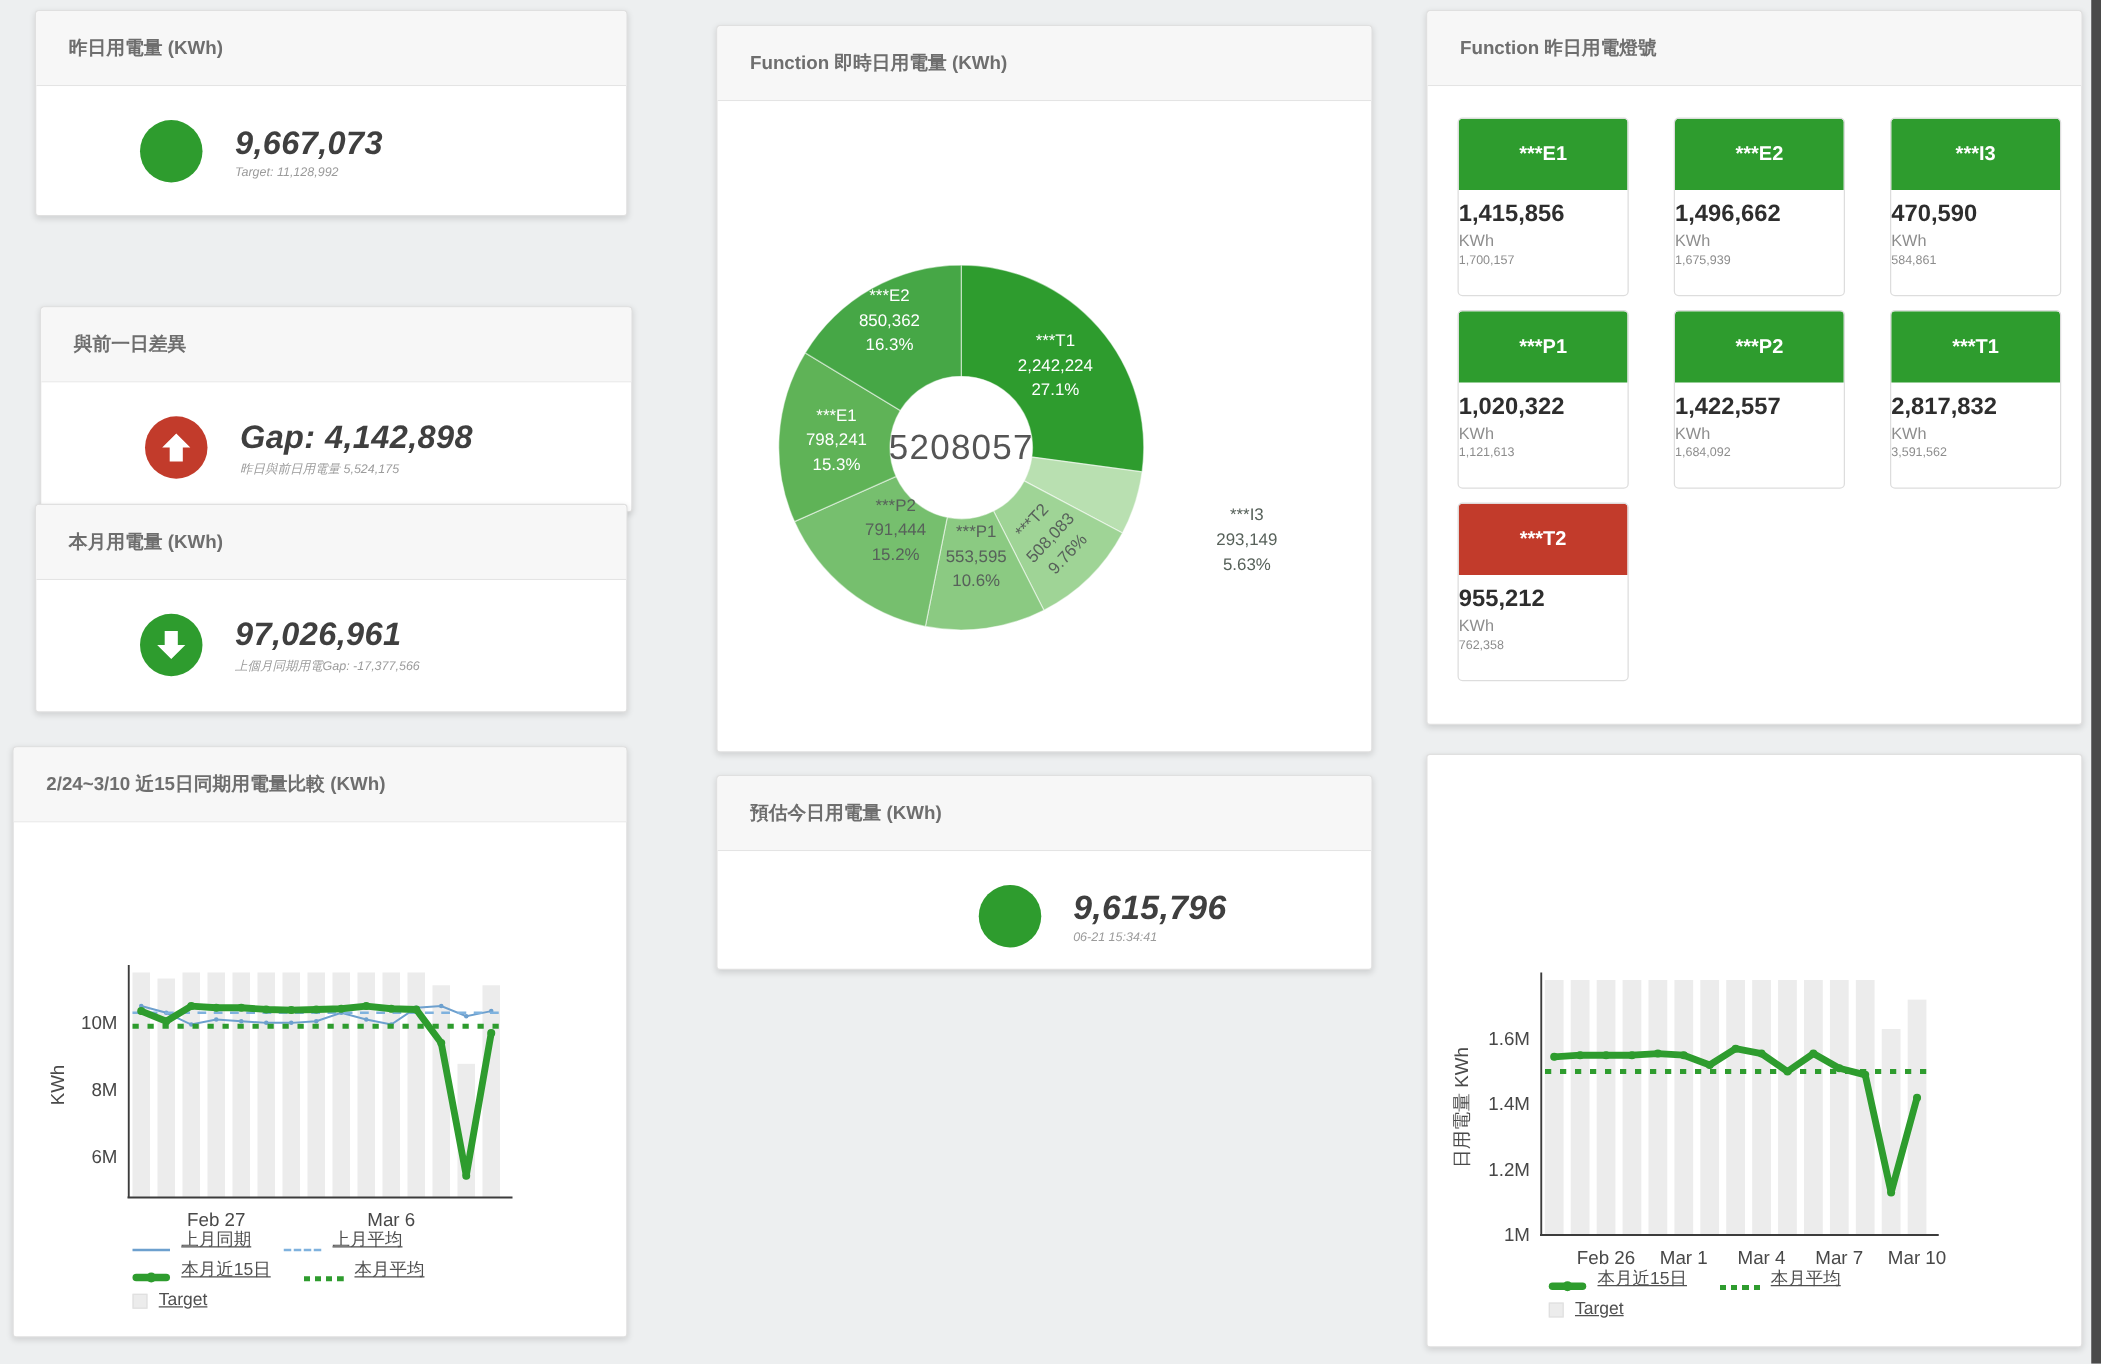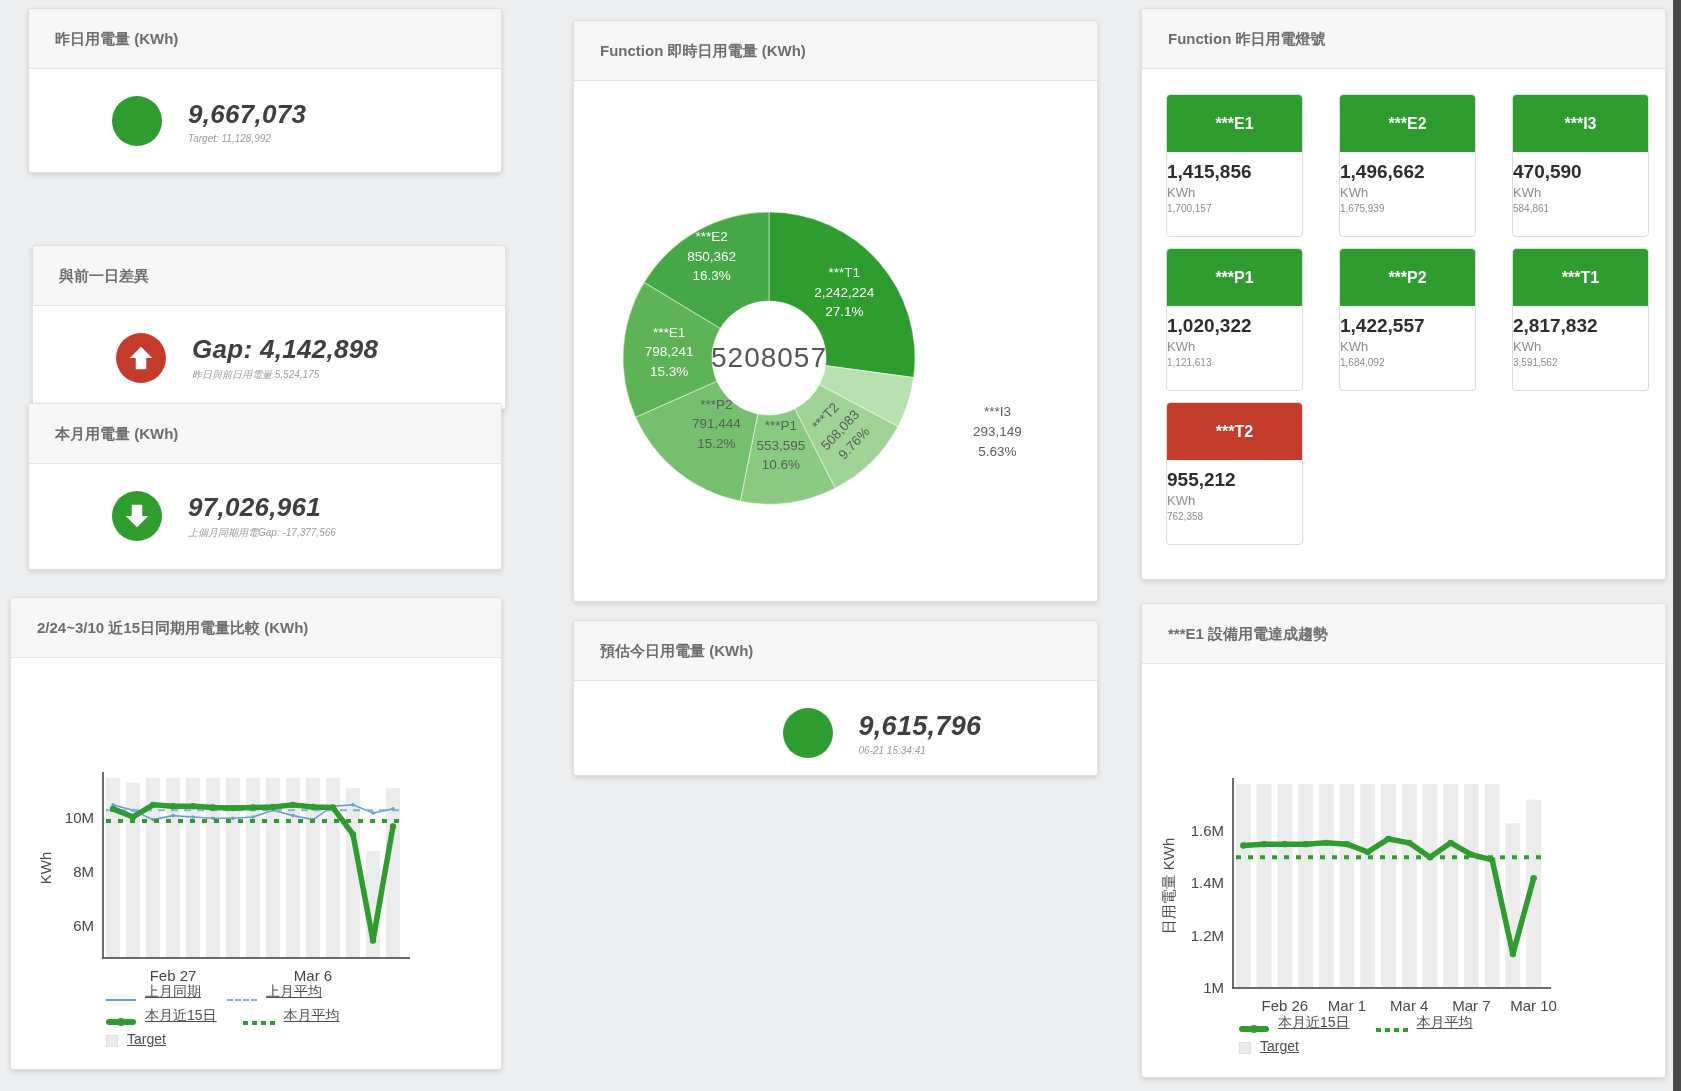--- a/index.html
+++ b/index.html
@@ -338,21 +338,20 @@
       <div class="tile-body">
         <div class="tile-value">955,212</div>
         <div class="tile-unit">KWh</div>
         <div class="tile-target">762,358</div>
       </div>
     </div>
   </div>
 </div>
 
 <div class="panel" id="card-trend">
-  <div class="panel-header">***E1 設備用電達成趨勢</div>
   <svg class="chart-svg" id="trend-chart" width="525" height="415">
       <rect x="93.86666666666667" y="120" width="15" height="204" fill="#ececec"></rect>
       <rect x="114.6" y="120" width="15" height="204" fill="#ececec"></rect>
       <rect x="135.33333333333334" y="120" width="15" height="204" fill="#ececec"></rect>
       <rect x="156.06666666666666" y="120" width="15" height="204" fill="#ececec"></rect>
       <rect x="176.8" y="120" width="15" height="204" fill="#ececec"></rect>
       <rect x="197.53333333333336" y="120" width="15" height="204" fill="#ececec"></rect>
       <rect x="218.26666666666668" y="120" width="15" height="204" fill="#ececec"></rect>
       <rect x="239" y="120" width="15" height="204" fill="#ececec"></rect>
       <rect x="259.73333333333335" y="120" width="15" height="204" fill="#ececec"></rect>

